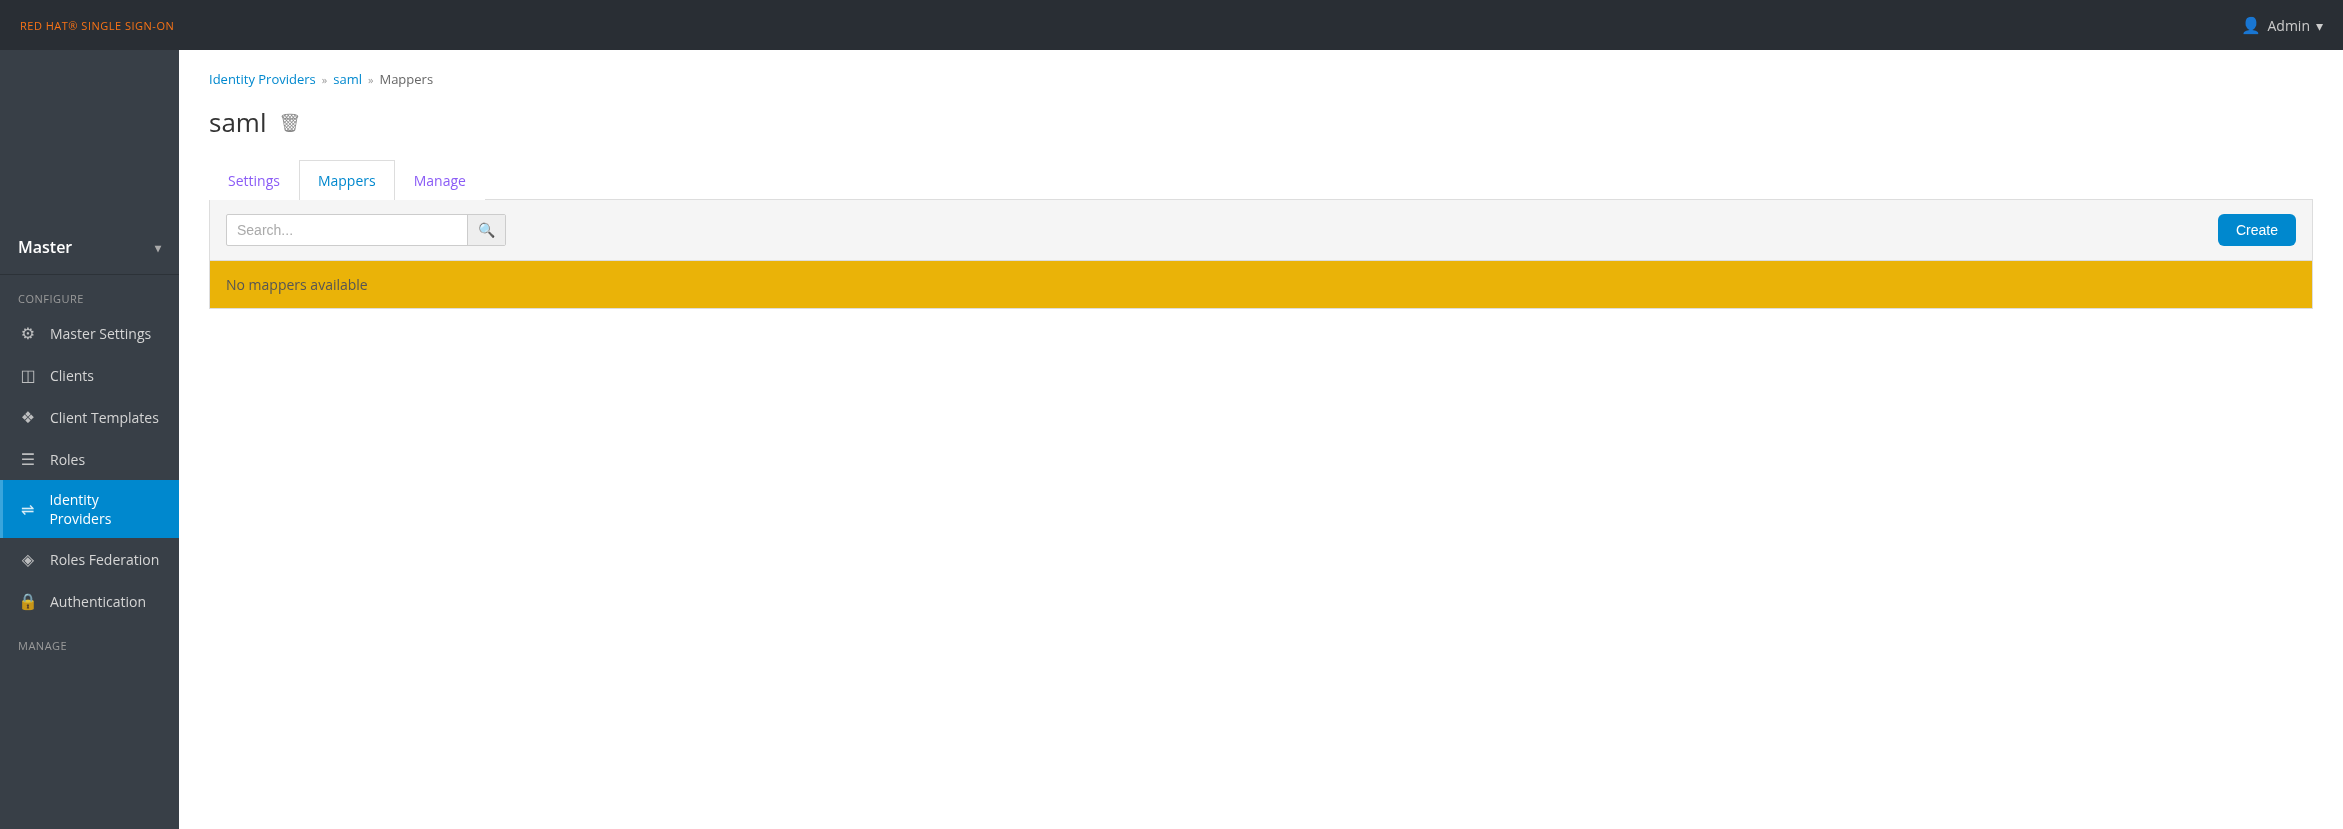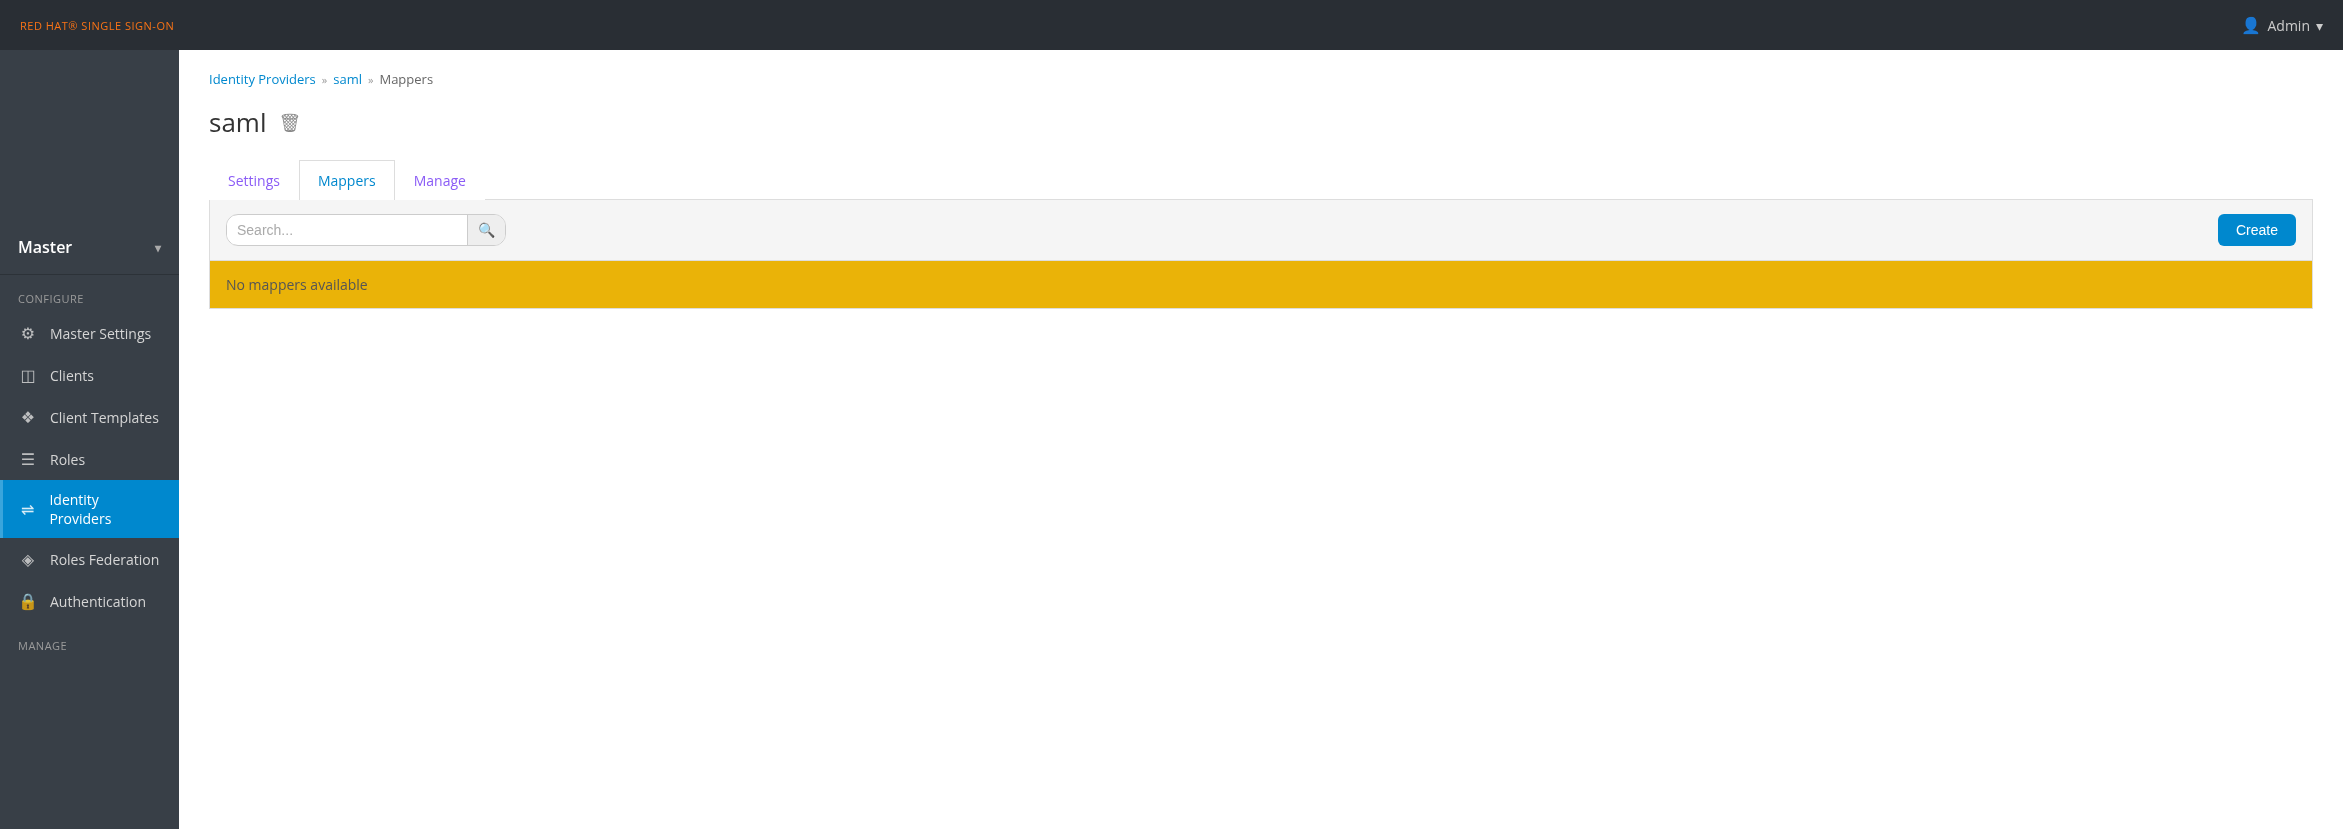--- a/index.html
+++ b/index.html
@@ -168,21 +168,21 @@
       align-items: center;
       justify-content: space-between;
       border: 1px solid #ddd;
       border-top: none;
     }
     .search-input-wrapper {
       display: flex;
       align-items: center;
       background: #fff;
       border: 1px solid #ccc;
-      border-radius: 12px;
+      border-radius: 2px;
       overflow: hidden;
     }
     .search-input {
       border: none;
       outline: none;
       padding: 6px 10px;
       font-size: 14px;
       width: 240px;
       background: #fff;
       color: #555;

